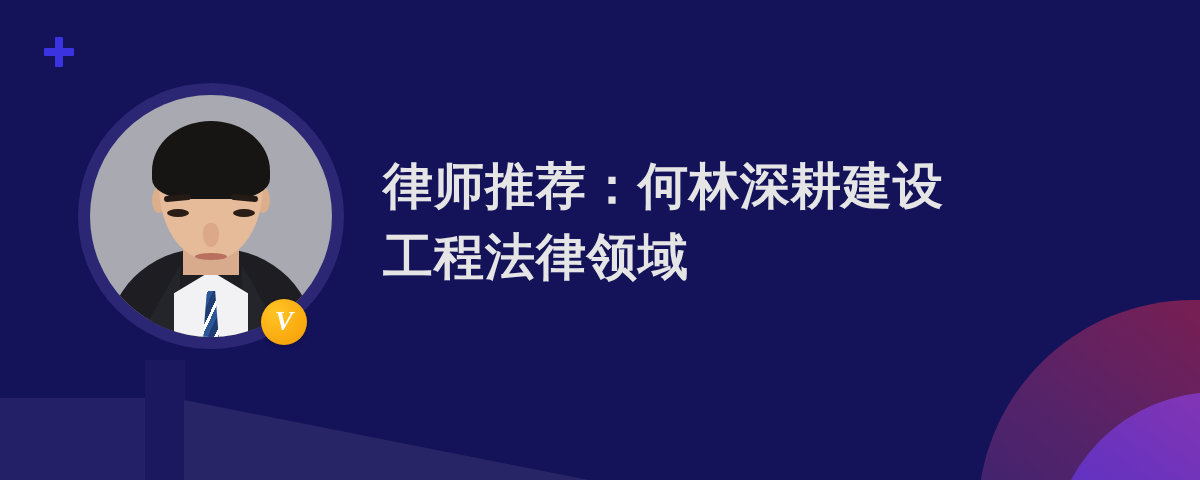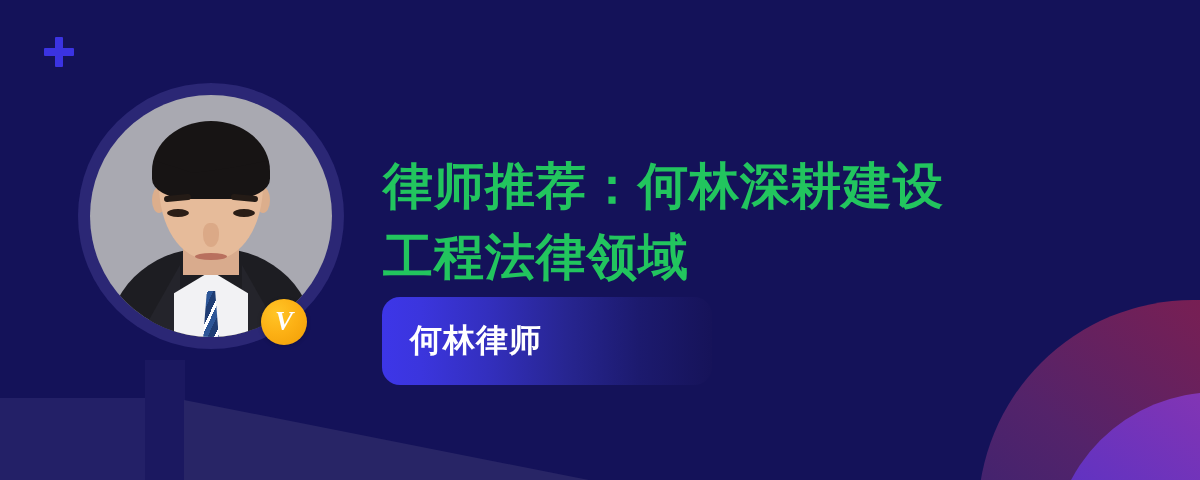--- a/index.html
+++ b/index.html
@@ -275,21 +275,21 @@
     line-height: 1;
     margin-top: -1px;
   }
 
   
   .headline {
     position: absolute;
     left: 383px;
     top: 117px;
     width: 720px;
-    color: #22c55e;
+    color: #e5e5e5;
     font-size: 50px;
     font-weight: 700;
     line-height: 1.42;
     letter-spacing: 1px;
     white-space: pre-line;
   }
 
   
   .name-pill {
     position: absolute;
@@ -352,17 +352,14 @@
     </div>
   </div>
 
   <div class="verified-badge" title="认证律师">
     <span class="v-glyph">V</span>
   </div>
 
   <h1 class="headline">律师推荐：何林深耕建设
 工程法律领域</h1>
 
-  <button class="name-pill">
-    <span>何林律师</span>
-  </button>
 
 </div>
 
 </body></html>

